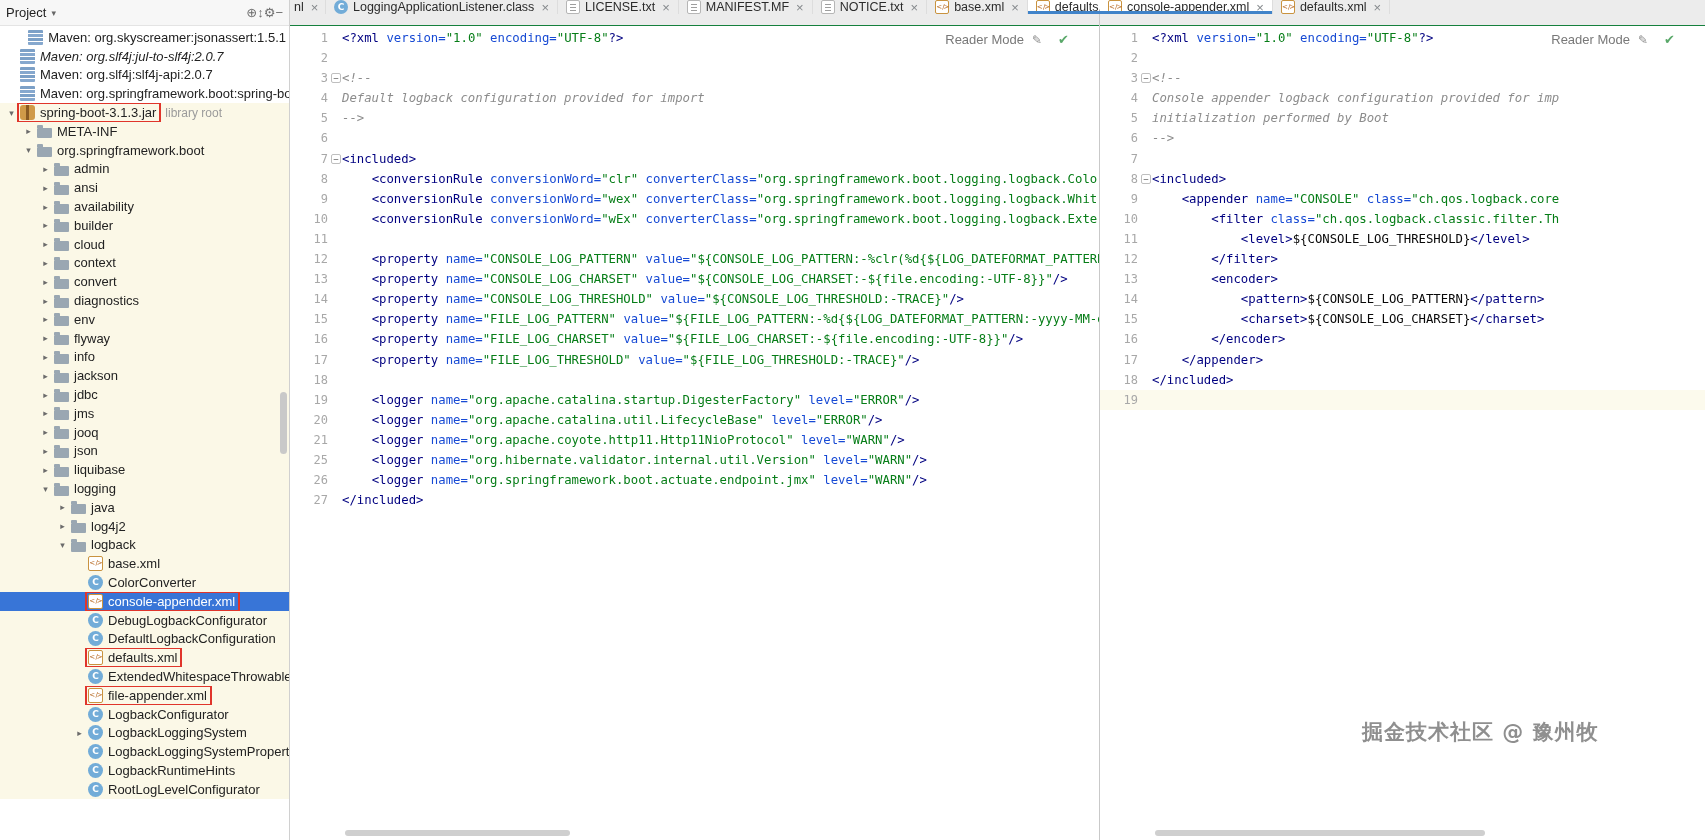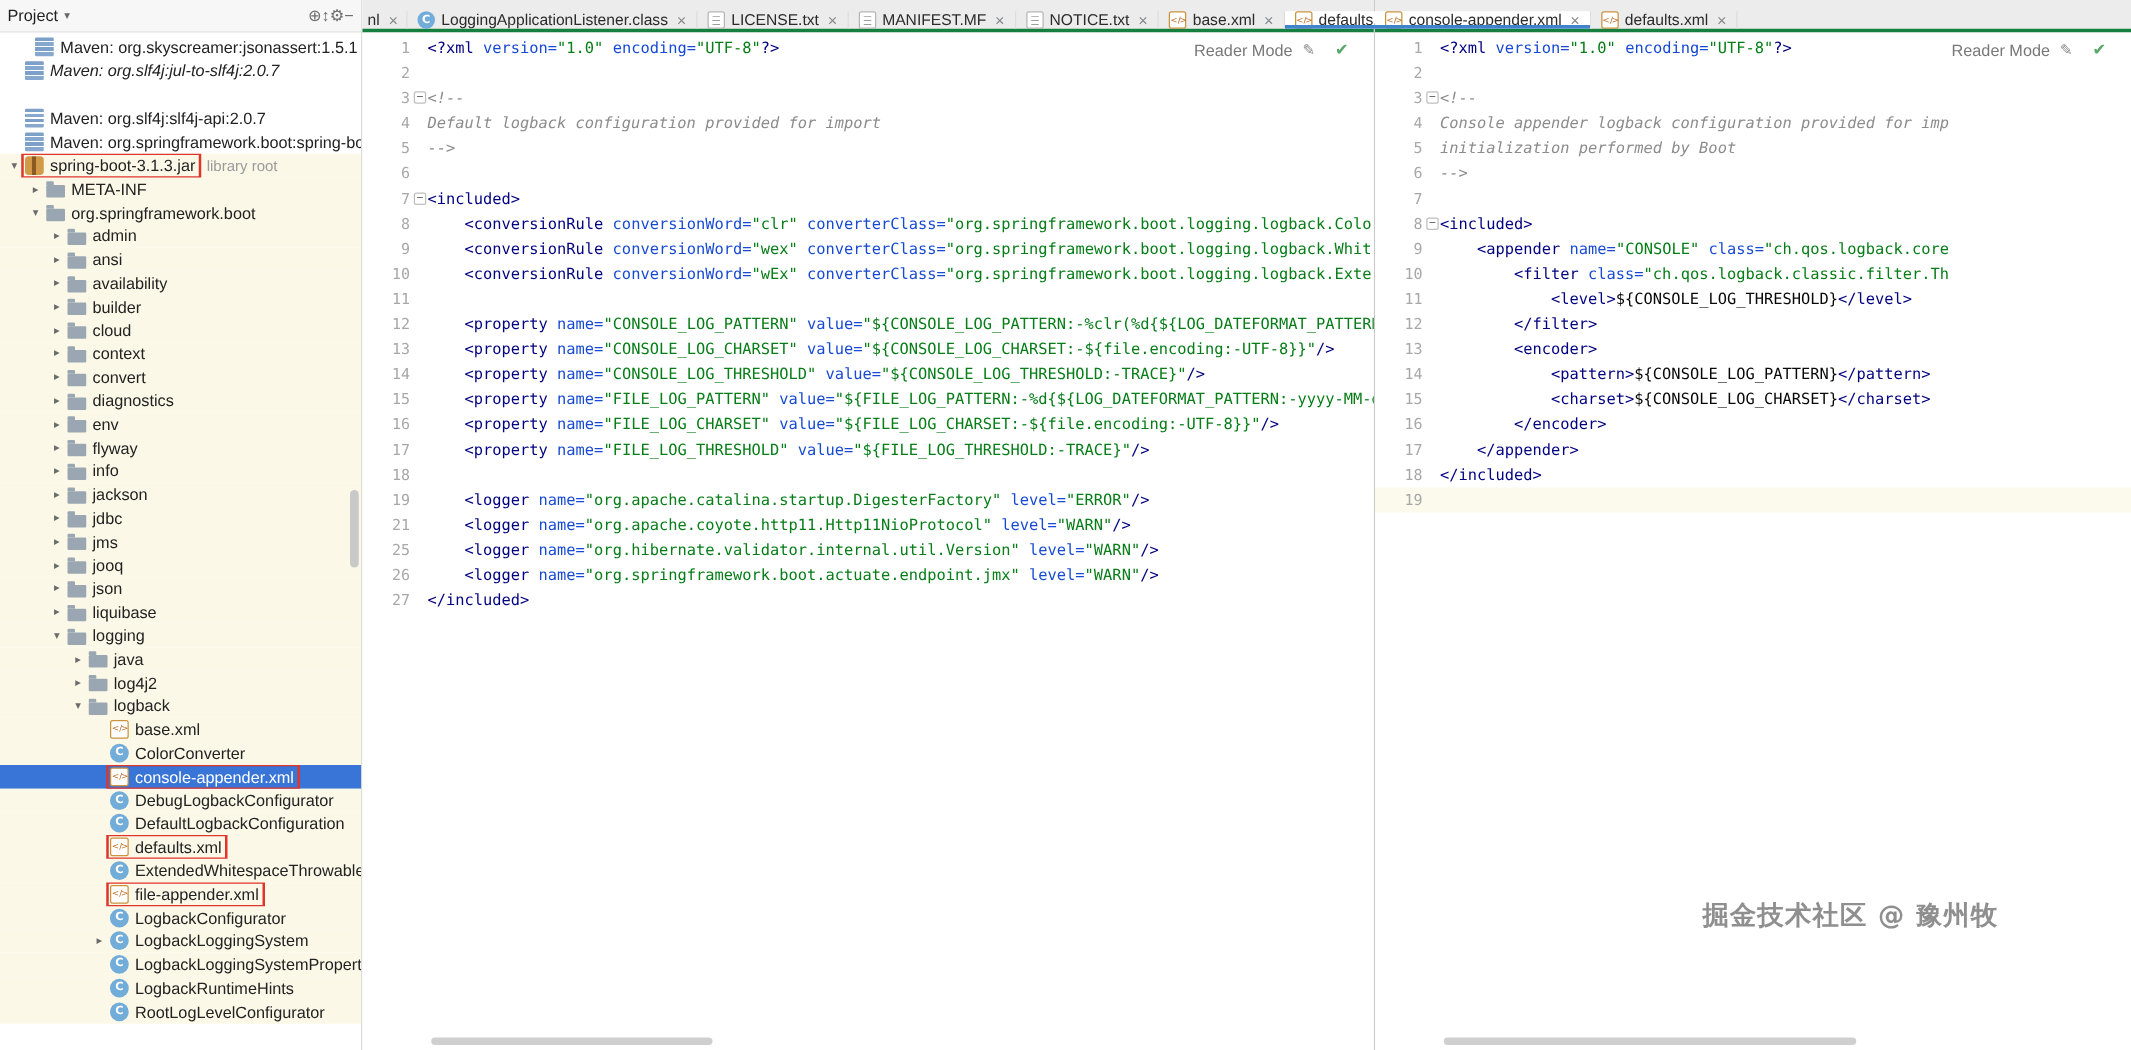--- a/index.html
+++ b/index.html
@@ -36,41 +36,41 @@
   .fi-xml::before{content:"<\00a0/>";position:absolute;left:0;right:0;top:3px;font-size:7px;line-height:1;color:#B5651D;text-align:center;letter-spacing:-1px}
   .fi-class{background:#72AVD8;background:#72ACD8;border-radius:50%;color:#fff;font-size:9px;font-weight:bold;text-align:center;line-height:15px}
   .fi-text,.fi-manifest{background:#fff;border:1px solid #B6B6B6;border-radius:2px}
   .fi-text::before,.fi-manifest::before{content:"";position:absolute;left:3px;right:3px;top:3px;height:8px;background:repeating-linear-gradient(#9E9E9E 0 1px,transparent 1px 3px)}
 
   
   .editor-area{flex:1;display:flex;min-width:0}
   .editor-col{display:flex;flex-direction:column;min-width:0;position:relative;background:#fff}
   .editor-col.left{width:810px;min-width:810px;border-right:1px solid #C9C9C9}
   .editor-col.right{flex:1}
-  .tabbar{height:14px;min-height:26px;background:#ECECEC;display:flex;align-items:flex-end;border-bottom:3px solid #15803d;font-size:12.5px;color:#2b2b2b}
+  .tabbar{height:14px;min-height:26px;background:#ECECEC;display:flex;align-items:flex-start;border-bottom:1px solid #15803d;font-size:12.5px;color:#2b2b2b}
   .tab{display:flex;align-items:center;gap:5px;padding:0 8px;border-right:1px solid #DDDDDD;cursor:pointer;position:relative;white-space:nowrap}
   .tab .fi{width:14px;height:14px;min-width:14px;margin-right:0}
   .tab.active{background:#fff}
   .tab.active::after{content:"";position:absolute;left:0;right:0;bottom:0;height:3px;background:#4083C9}
   .tab.partial{width:36px;min-width:36px;padding:0 4px;overflow:hidden}
   .tab .close{color:#85898C;font-size:13px;margin-left:2px;line-height:1}
   .tab-overflow{margin-left:auto;display:flex;align-items:center;padding:0 9px;color:#666;font-size:9px;cursor:pointer}
 
   .editor-body{flex:1;position:relative;background:#fff;overflow:hidden;font-family:"DejaVu Sans Mono","Liberation Mono",monospace;font-size:12.3px;padding-top:2px;cursor:text}
   .code-line{display:flex;height:20.1px;line-height:20.1px;white-space:pre}
   .code-line.caret-line{background:#FCFAED}
   .gutter{width:52px;min-width:52px;text-align:right;padding-right:14px;color:#A8A8A8;position:relative;font-size:12px}
   .fold{position:absolute;right:1px;top:5px;width:10px;height:10px;border:1px solid #BFBFBF;background:#fff;color:#666;font-size:9px;line-height:8px;text-align:center;border-radius:2px}
   .code-text{flex:1;overflow:hidden;color:#080808}
   .tok-tag{color:#000080}
   .tok-attr{color:#174AD4}
   .tok-str{color:#067D17}
   .tok-comment{color:#8C8C8C;font-style:italic}
 
-  .reader-mode{position:absolute;top:6px;right:18px;display:flex;align-items:center;gap:8px;color:#787878;font-family:"Liberation Sans","DejaVu Sans",sans-serif;font-size:13px;background:rgba(255,255,255,.85);padding:0 2px}
+  .reader-mode{position:absolute;top:6px;right:28px;display:flex;align-items:center;gap:8px;color:#787878;font-family:"Liberation Sans","DejaVu Sans",sans-serif;font-size:13px;background:rgba(255,255,255,.85);padding:0 2px}
   .pencil-icon{color:#8a8a8a;font-size:12px}
   .check-icon{color:#59A869;font-size:13px;margin-left:8px}
 
   .hscroll{position:absolute;bottom:4px;height:6px;background:#CFCFCF;border-radius:3px}
   .hscroll.left-thumb{left:55px;width:225px}
   .hscroll.right-thumb{left:55px;width:330px}
 
   .watermark{position:absolute;top:718px;left:1362px;font-size:21px;font-weight:bold;color:#8F8F8F;letter-spacing:1px;font-family:"DejaVu Sans",sans-serif}
 </style>
 </head>
@@ -93,21 +93,21 @@
             <span class="tree-label">Maven: org.skyscreamer:jsonassert:1.5.1</span>
           </span>
         </div>
         <div class="tree-row" style="padding-left: 4px; font-style: italic;">
           <span class="chev"></span>
           <span class="row-inner">
             <span class="fi fi-library"></span>
             <span class="tree-label">Maven: org.slf4j:jul-to-slf4j:2.0.7</span>
           </span>
         </div>
-        <div class="tree-row" style="padding-left: 4px; margin-top: 20px;">
+        <div class="tree-row" style="padding-left: 4px;">
           <span class="chev"></span>
           <span class="row-inner">
             <span class="fi fi-library"></span>
             <span class="tree-label">Maven: org.slf4j:slf4j-api:2.0.7</span>
           </span>
         </div>
         <div class="tree-row" style="padding-left: 4px;">
           <span class="chev"></span>
           <span class="row-inner">
             <span class="fi fi-library"></span>
@@ -437,20 +437,21 @@
           <div class="code-line"><span class="gutter">10</span><span class="code-text">    <span class="tok-tag">&lt;conversionRule</span> <span class="tok-attr">conversionWord=</span><span class="tok-str">"wEx"</span> <span class="tok-attr">converterClass=</span><span class="tok-str">"org.springframework.boot.logging.logback.Exte</span></span></div>
           <div class="code-line"><span class="gutter">11</span><span class="code-text"></span></div>
           <div class="code-line"><span class="gutter">12</span><span class="code-text">    <span class="tok-tag">&lt;property</span> <span class="tok-attr">name=</span><span class="tok-str">"CONSOLE_LOG_PATTERN"</span> <span class="tok-attr">value=</span><span class="tok-str">"${CONSOLE_LOG_PATTERN:-%clr(%d{${LOG_DATEFORMAT_PATTERN</span></span></div>
           <div class="code-line"><span class="gutter">13</span><span class="code-text">    <span class="tok-tag">&lt;property</span> <span class="tok-attr">name=</span><span class="tok-str">"CONSOLE_LOG_CHARSET"</span> <span class="tok-attr">value=</span><span class="tok-str">"${CONSOLE_LOG_CHARSET:-${file.encoding:-UTF-8}}"</span><span class="tok-tag">/&gt;</span></span></div>
           <div class="code-line"><span class="gutter">14</span><span class="code-text">    <span class="tok-tag">&lt;property</span> <span class="tok-attr">name=</span><span class="tok-str">"CONSOLE_LOG_THRESHOLD"</span> <span class="tok-attr">value=</span><span class="tok-str">"${CONSOLE_LOG_THRESHOLD:-TRACE}"</span><span class="tok-tag">/&gt;</span></span></div>
           <div class="code-line"><span class="gutter">15</span><span class="code-text">    <span class="tok-tag">&lt;property</span> <span class="tok-attr">name=</span><span class="tok-str">"FILE_LOG_PATTERN"</span> <span class="tok-attr">value=</span><span class="tok-str">"${FILE_LOG_PATTERN:-%d{${LOG_DATEFORMAT_PATTERN:-yyyy-MM-d</span></span></div>
           <div class="code-line"><span class="gutter">16</span><span class="code-text">    <span class="tok-tag">&lt;property</span> <span class="tok-attr">name=</span><span class="tok-str">"FILE_LOG_CHARSET"</span> <span class="tok-attr">value=</span><span class="tok-str">"${FILE_LOG_CHARSET:-${file.encoding:-UTF-8}}"</span><span class="tok-tag">/&gt;</span></span></div>
           <div class="code-line"><span class="gutter">17</span><span class="code-text">    <span class="tok-tag">&lt;property</span> <span class="tok-attr">name=</span><span class="tok-str">"FILE_LOG_THRESHOLD"</span> <span class="tok-attr">value=</span><span class="tok-str">"${FILE_LOG_THRESHOLD:-TRACE}"</span><span class="tok-tag">/&gt;</span></span></div>
           <div class="code-line"><span class="gutter">18</span><span class="code-text"></span></div>
           <div class="code-line"><span class="gutter">19</span><span class="code-text">    <span class="tok-tag">&lt;logger</span> <span class="tok-attr">name=</span><span class="tok-str">"org.apache.catalina.startup.DigesterFactory"</span> <span class="tok-attr">level=</span><span class="tok-str">"ERROR"</span><span class="tok-tag">/&gt;</span></span></div>
+          <div class="code-line"><span class="gutter">20</span><span class="code-text">    <span class="tok-tag">&lt;logger</span> <span class="tok-attr">name=</span><span class="tok-str">"org.apache.catalina.util.LifecycleBase"</span> <span class="tok-attr">level=</span><span class="tok-str">"ERROR"</span><span class="tok-tag">/&gt;</span></span></div>
           <div class="code-line"><span class="gutter">21</span><span class="code-text">    <span class="tok-tag">&lt;logger</span> <span class="tok-attr">name=</span><span class="tok-str">"org.apache.coyote.http11.Http11NioProtocol"</span> <span class="tok-attr">level=</span><span class="tok-str">"WARN"</span><span class="tok-tag">/&gt;</span></span></div>
           <div class="code-line"><span class="gutter">25</span><span class="code-text">    <span class="tok-tag">&lt;logger</span> <span class="tok-attr">name=</span><span class="tok-str">"org.hibernate.validator.internal.util.Version"</span> <span class="tok-attr">level=</span><span class="tok-str">"WARN"</span><span class="tok-tag">/&gt;</span></span></div>
           <div class="code-line"><span class="gutter">26</span><span class="code-text">    <span class="tok-tag">&lt;logger</span> <span class="tok-attr">name=</span><span class="tok-str">"org.springframework.boot.actuate.endpoint.jmx"</span> <span class="tok-attr">level=</span><span class="tok-str">"WARN"</span><span class="tok-tag">/&gt;</span></span></div>
           <div class="code-line"><span class="gutter">27</span><span class="code-text"><span class="tok-tag">&lt;/included</span><span class="tok-tag">&gt;</span></span></div>
         </div>
     </div>
 
     <div class="editor-col right">
       <div class="tabbar" id="tabs-right">
           <div class="tab active">

